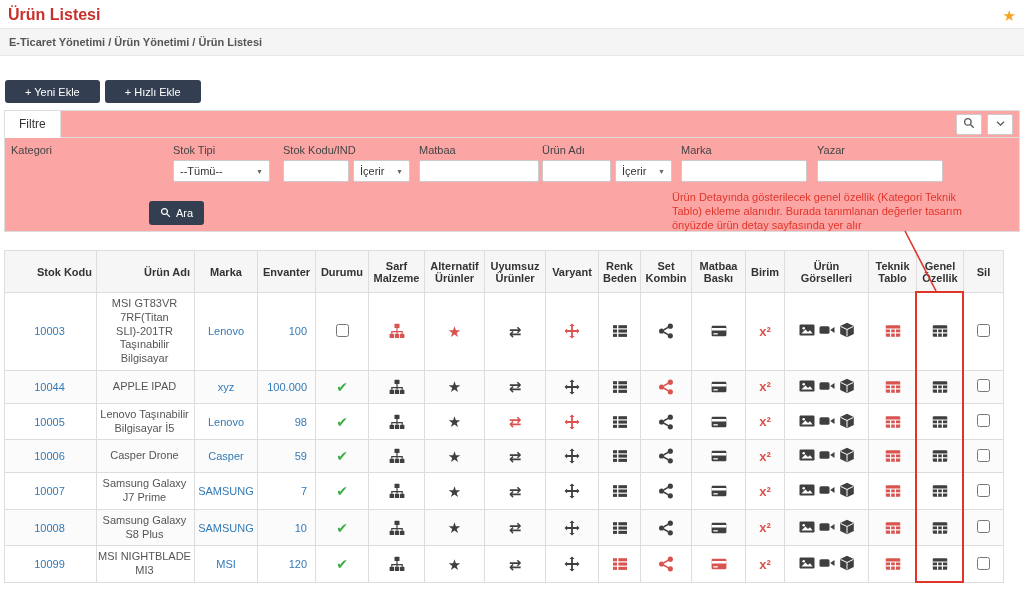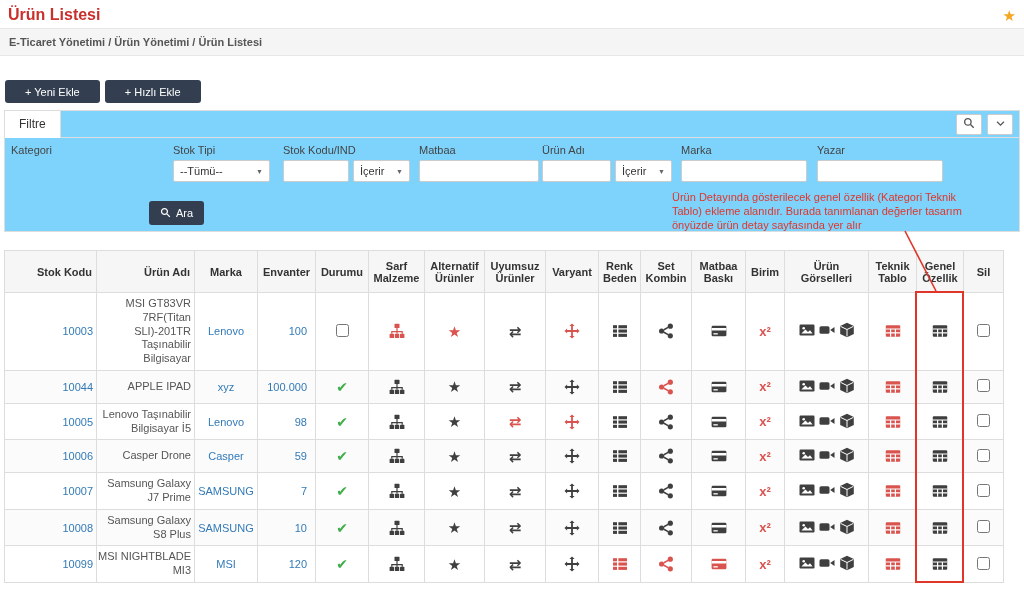--- a/index.html
+++ b/index.html
@@ -16,21 +16,21 @@
 .topbar{display:flex;justify-content:space-between;align-items:center;padding:6px 8px 4px;height:28px}
 .title{color:var(--title-red);font-size:16px;font-weight:bold}
 .fav{color:var(--star-orange);font-size:15px;cursor:pointer;line-height:1}
 .breadcrumb{height:28px;line-height:26px;background:#f5f5f5;border-top:1px solid #e7e7e7;border-bottom:1px solid #e7e7e7;padding:0 9px;font-size:11px;font-weight:bold;color:#555}
 
 
 .actions{margin:24px 5px 0;display:flex;gap:5px;height:23px}
 .btn-dark{background:var(--btn-dark);color:#fff;border:none;font-size:11px;padding:5px 20px;border-radius:3px;cursor:pointer;font-family:inherit;display:flex;align-items:center;gap:4px}
 
 
-.filter-panel{margin:7px 4px 16px;border:1px solid var(--border);background:#7dd3fc}
+.filter-panel{margin:7px 4px 16px;border:1px solid var(--border);background:#fca5a5}
 .filter-header{height:27px;border-bottom:1px solid var(--border);display:flex;justify-content:space-between;align-items:center;padding-right:6px}
 .filter-tab{height:27px;line-height:27px;padding:0 14px;border-right:1px solid var(--border);background:#fff;font-size:12px;color:#333;cursor:pointer}
 .filter-tools{display:flex;gap:5px;align-items:center}
 .tool-btn{width:26px;height:21px;border:1px solid #ccc;background:#fff;border-radius:2px;display:flex;align-items:center;justify-content:center;color:#555;cursor:pointer}
 .filter-body{position:relative;height:93px}
 .ffield{position:absolute}
 .flabel{font-size:11px;color:#444;margin-bottom:4px;white-space:nowrap}
 .fcontrol{height:22px;border:1px solid #ccc;border-radius:2px;background:#fff;font-size:11px;color:#333;padding:2px 6px;width:100%;font-family:inherit;outline:none}
 .fgroup{display:flex;gap:4px}
 .fselect{position:relative;display:flex;align-items:center;cursor:pointer}
@@ -53,21 +53,21 @@
 .annotation{position:absolute;left:672px;top:191px;width:296px;font-size:11px;line-height:1.25;color:var(--ann-red);pointer-events:none;z-index:6}
 .pointer-svg{position:absolute;left:0;top:0;width:1024px;height:591px;pointer-events:none;z-index:5}
 .hl-rect{position:absolute;left:915px;top:291px;width:49px;height:292px;border:2px solid var(--ann-red);pointer-events:none;z-index:5}
 
 
 table.grid{margin:18px 4px 0;border-collapse:collapse;width:999px;table-layout:fixed}
 .grid th{border:1px solid var(--border);background:#f6f6f6;font-size:11px;font-weight:bold;color:#333;padding:4px 4px;height:42px;text-align:center;vertical-align:middle}
 .grid th.al-left{text-align:right;padding-left:8px}
 .grid td{border:1px solid var(--border);font-size:11px;padding:4px 3px;text-align:center;vertical-align:middle;height:33px;overflow:hidden}
 .grid tr:nth-child(even) td{background:#fbfbfb}
-.grid td.al-left{text-align:right;padding-left:1px}
+.grid td.al-left{text-align:center;padding-left:1px}
 .grid td.al-right{text-align:right;padding-right:8px}
 a.lnk{color:var(--link-blue);text-decoration:none;cursor:pointer}
 .pname{color:#555;line-height:1.25}
 .chk{color:var(--green);font-size:14px;font-weight:bold;cursor:pointer}
 .ic{display:inline-flex;align-items:center;justify-content:center;cursor:pointer;line-height:1;vertical-align:middle}
 .ic svg{display:block}
 .ic.dark{color:var(--icon-dark)}
 .ic.red{color:var(--icon-red)}
 .glyph{line-height:1;vertical-align:middle}
 .x2{color:var(--icon-red);font-weight:bold;font-size:13px;cursor:pointer}

